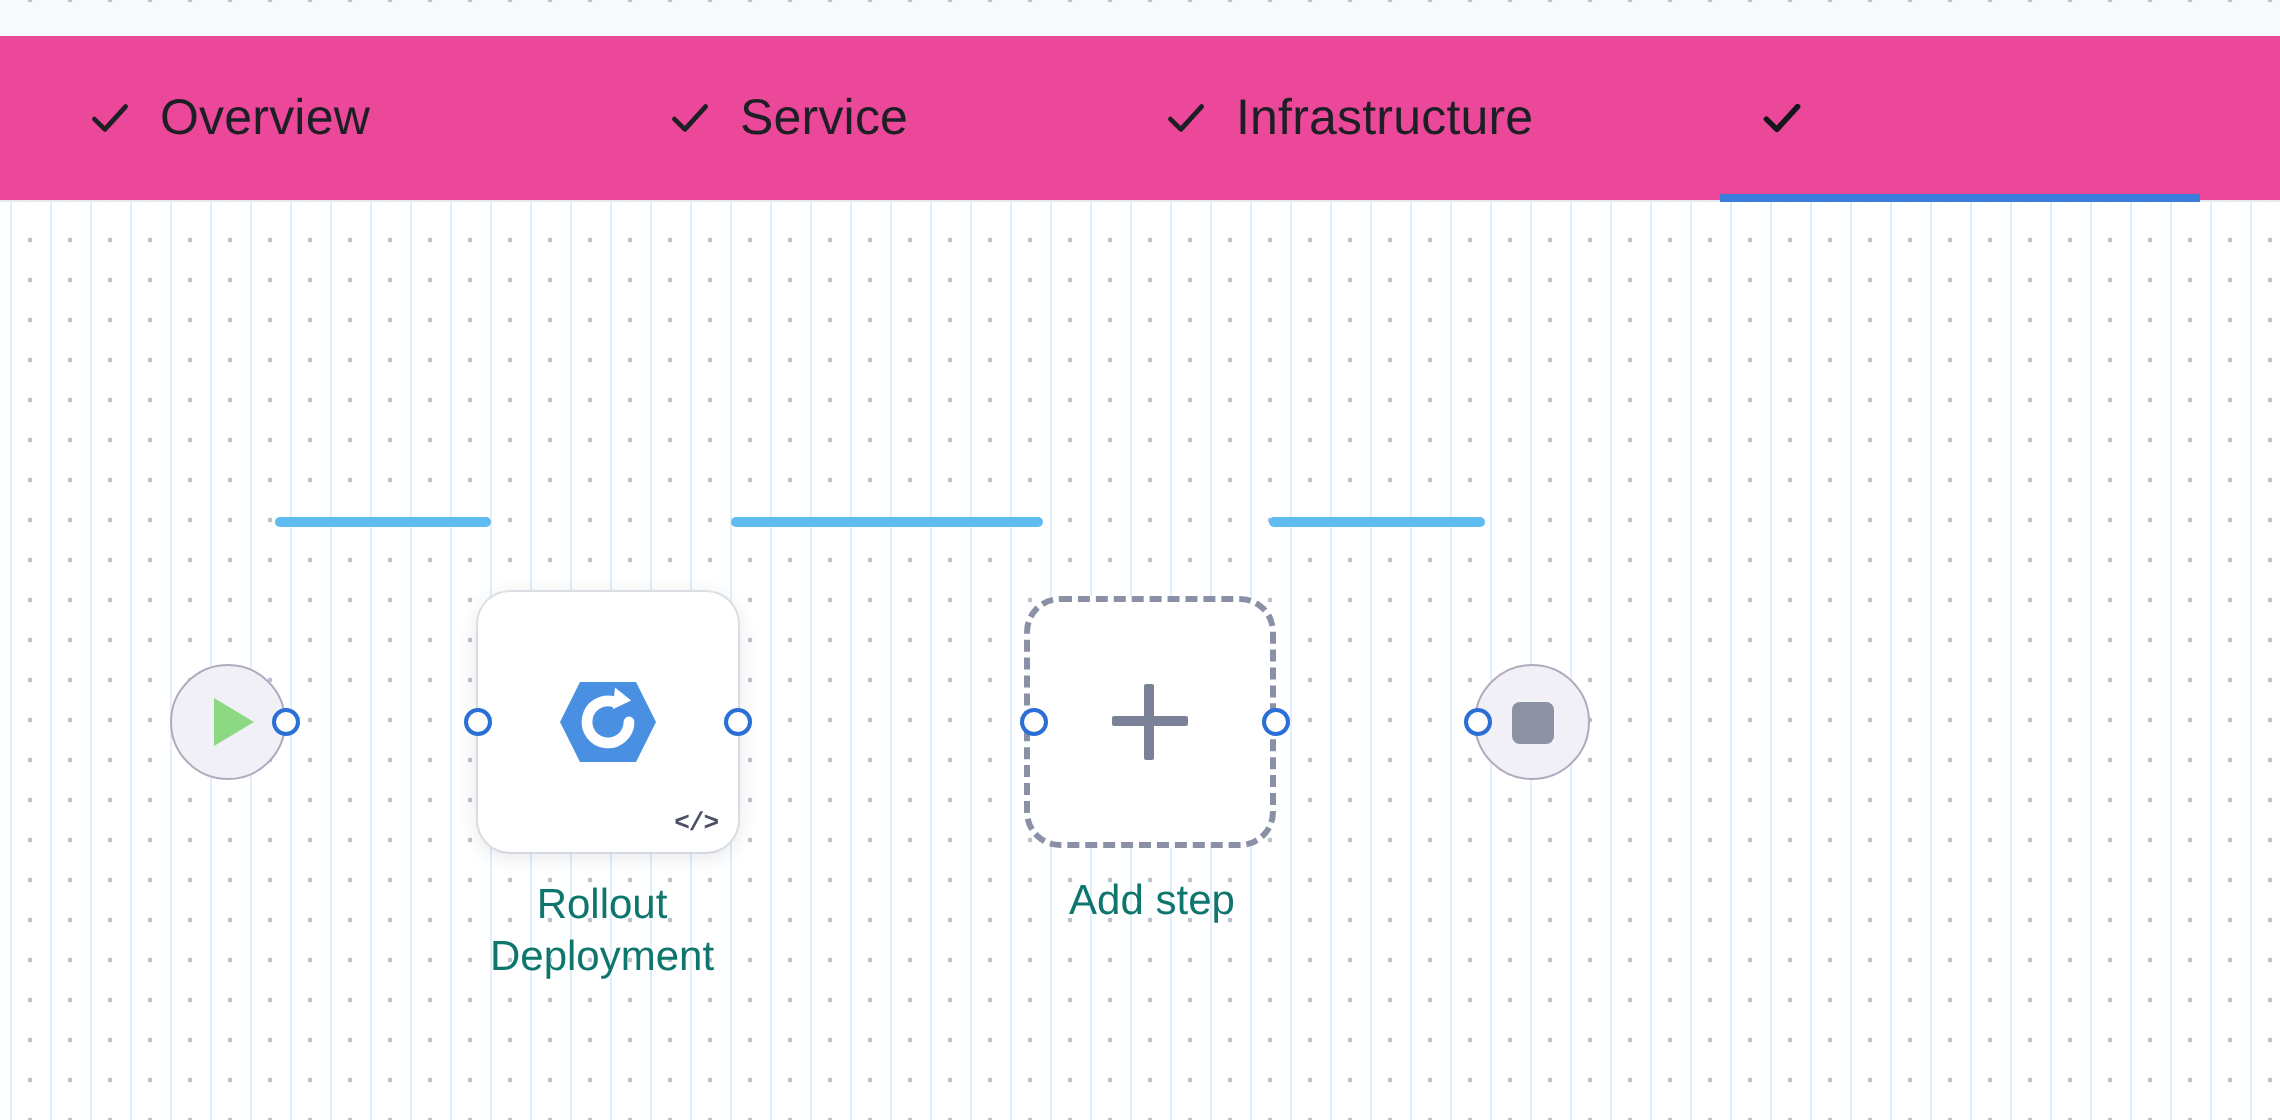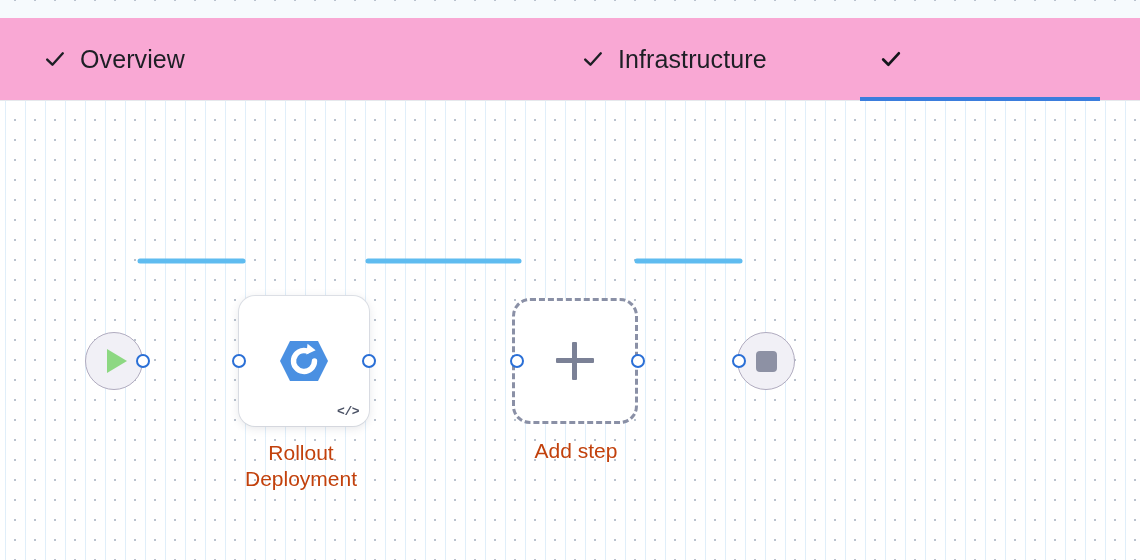--- a/index.html
+++ b/index.html
@@ -51,21 +51,21 @@
     z-index: 5;
   }
 
   
   .tabbar {
     position: absolute;
     left: 0;
     top: 18px;
     width: 1140px;
     height: 82px;
-    background: #f9a8d4;
+    background: #ec4899;
     border-bottom: 1px solid #e6e8ec;
     z-index: 6;
   }
   .tab {
     position: absolute;
     top: 0;
     height: 82px;
     display: flex;
     align-items: center;
     gap: 14px;
@@ -221,21 +221,21 @@
   .plus-glyph::after {
     top: 0; left: 16px; height: 38px; width: 5px;
   }
 
   
   .node-label {
     position: absolute;
     text-align: center;
     font-size: 21px;
     line-height: 1.25;
-    color: #c2410c;
+    color: #0f766e;
     white-space: pre-line;
     z-index: 2;
     user-select: none;
   }
   .label-rollout { left: 196px; top: 340px; width: 210px; }
   .label-add     { left: 486px; top: 338px; width: 180px; text-align: center; }
 
   
   .handle {
     position: absolute;
@@ -263,20 +263,29 @@
     <div class="tab tab-overview">
       <span class="check">
         <svg viewBox="0 0 24 24" width="22" height="22" aria-hidden="true">
           <path d="M3.5 12.6 L9.2 18.2 L20.5 5.8" fill="none" stroke="#1d1f25" stroke-width="2.6" stroke-linecap="round" stroke-linejoin="round"></path>
         </svg>
       </span>
       <span class="tab-label">Overview</span>
 
     </div>
 
+    <div class="tab tab-service">
+      <span class="check">
+        <svg viewBox="0 0 24 24" width="22" height="22" aria-hidden="true">
+          <path d="M3.5 12.6 L9.2 18.2 L20.5 5.8" fill="none" stroke="#1d1f25" stroke-width="2.6" stroke-linecap="round" stroke-linejoin="round"></path>
+        </svg>
+      </span>
+      <span class="tab-label">Service</span>
+
+    </div>
 
     <div class="tab tab-infrastructure">
       <span class="check">
         <svg viewBox="0 0 24 24" width="22" height="22" aria-hidden="true">
           <path d="M3.5 12.6 L9.2 18.2 L20.5 5.8" fill="none" stroke="#1d1f25" stroke-width="2.6" stroke-linecap="round" stroke-linejoin="round"></path>
         </svg>
       </span>
       <span class="tab-label">Infrastructure</span>
 
     </div>

